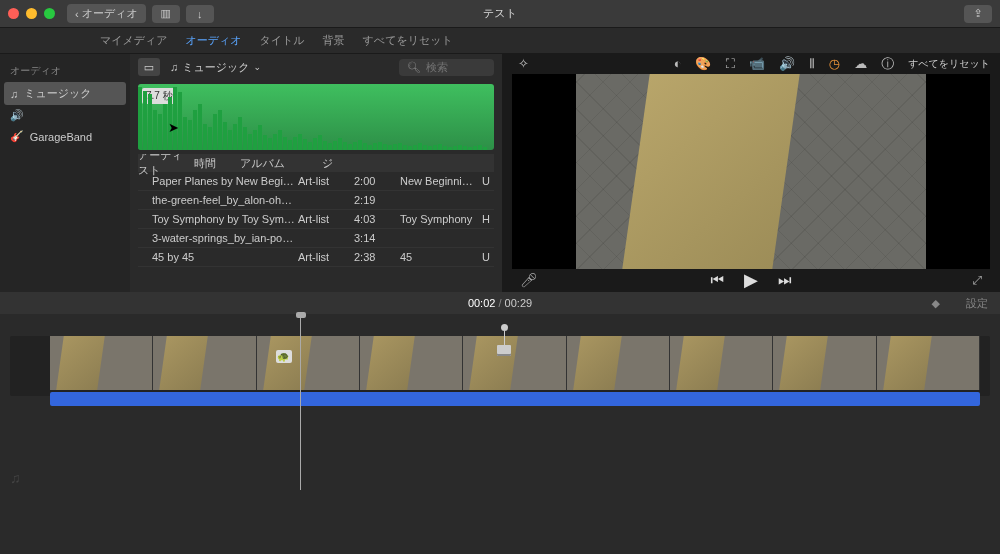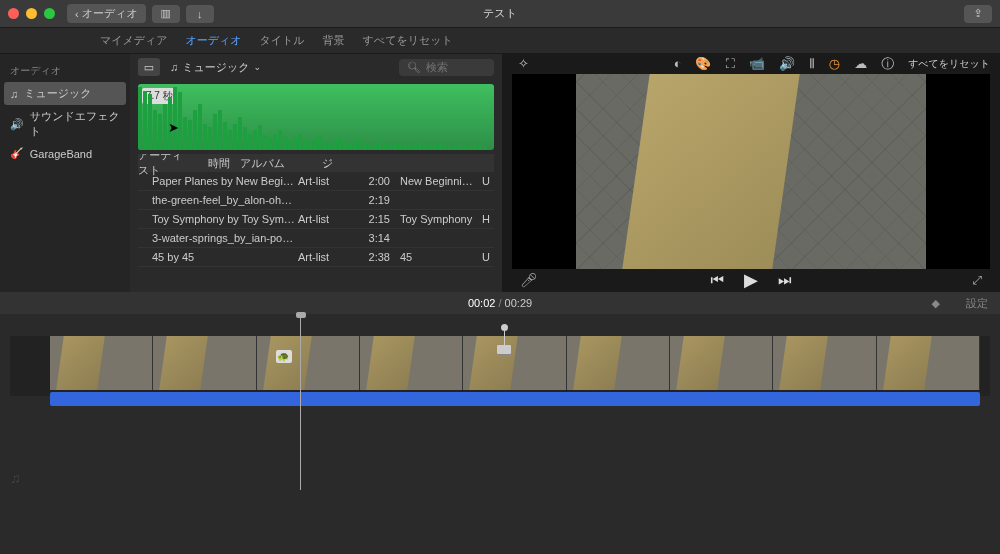--- a/index.html
+++ b/index.html
@@ -30,21 +30,21 @@
 .wave::before{content:"";position:absolute;bottom:0;left:0;right:0;height:100%;}
 .wb{position:absolute;bottom:0;background:#1fa040;}
 .dur-badge{position:absolute;top:4px;left:4px;background:#ddd;color:#333;padding:1px 4px;border-radius:2px;font-size:10px;}
 .cursor-arrow{position:absolute;top:36px;left:30px;font-size:13px;color:#000;}
 .list{flex:1;overflow:hidden;margin:4px 8px 0;}
 .lhdr{display:flex;background:#333;height:18px;align-items:center;font-size:10px;color:#999;}
 .lrow{display:flex;height:19px;align-items:center;border-bottom:1px solid #333;cursor:pointer;}
 .lrow.sel{background:#444;}
 .c1{width:160px;padding-left:14px;overflow:hidden;white-space:nowrap;text-overflow:ellipsis;}
 .c2{width:56px;}
-.c3{width:36px;text-align:right;}
+.c3{width:36px;}
 .c4{width:86px;padding-left:10px;overflow:hidden;white-space:nowrap;text-overflow:ellipsis;}
 .c5{width:16px;padding-left:6px;}
 .preview{width:498px;background:#1a1a1a;display:flex;flex-direction:column;}
 .pv-tb{height:26px;display:flex;align-items:center;justify-content:flex-end;padding:0 10px;gap:14px;}
 .pv-tb .ic{color:#bbb;cursor:pointer;font-size:13px;}
 .wand{margin-right:auto;padding-left:6px;}
 .viewer{flex:1;background:#000;margin:0 10px;position:relative;display:flex;align-items:center;justify-content:center;}
 .vid{width:350px;height:195px;background:#6a6a65;position:relative;overflow:hidden;}
 .path{position:absolute;top:0;left:60px;width:150px;height:100%;background:linear-gradient(135deg,#b8a56a,#9d8d58);transform:skewX(-8deg);}
 .tile{position:absolute;inset:0;background:repeating-linear-gradient(45deg,transparent 0 18px,rgba(0,0,0,.08) 18px 19px),repeating-linear-gradient(-45deg,transparent 0 18px,rgba(0,0,0,.08) 18px 19px);}
@@ -109,21 +109,20 @@
 
 <div class="main">
   <div class="sidebar">
     <div class="sb-hdr">オーディオ</div>
     <div class="sb-itm sel">
       <span>♫</span>
       <span>ミュージック</span>
     </div>
     <div class="sb-itm">
       <span>🔊</span>
-      <span>サウンドエフェクト</span>
     </div>
     <div class="sb-itm">
       <span>🎸</span>
       <span>GarageBand</span>
     </div>
   </div>
 
   <div class="browser">
     <div class="br-top">
       <div class="viewbtn">
@@ -235,21 +234,21 @@
           <div class="lrow">
             <div class="c1">the-green-feel_by_alon-ohan...</div>
             <div class="c2"></div>
             <div class="c3">2:19</div>
             <div class="c4"></div>
             <div class="c5"></div>
           </div>
           <div class="lrow">
             <div class="c1">Toy Symphony by Toy Symp...</div>
             <div class="c2">Art-list</div>
-            <div class="c3">2:15</div>
+            <div class="c3">4:03</div>
             <div class="c4">Toy Symphony</div>
             <div class="c5">H</div>
           </div>
           <div class="lrow">
             <div class="c1">3-water-springs_by_ian-post...</div>
             <div class="c2"></div>
             <div class="c3">3:14</div>
             <div class="c4"></div>
             <div class="c5"></div>
           </div>

